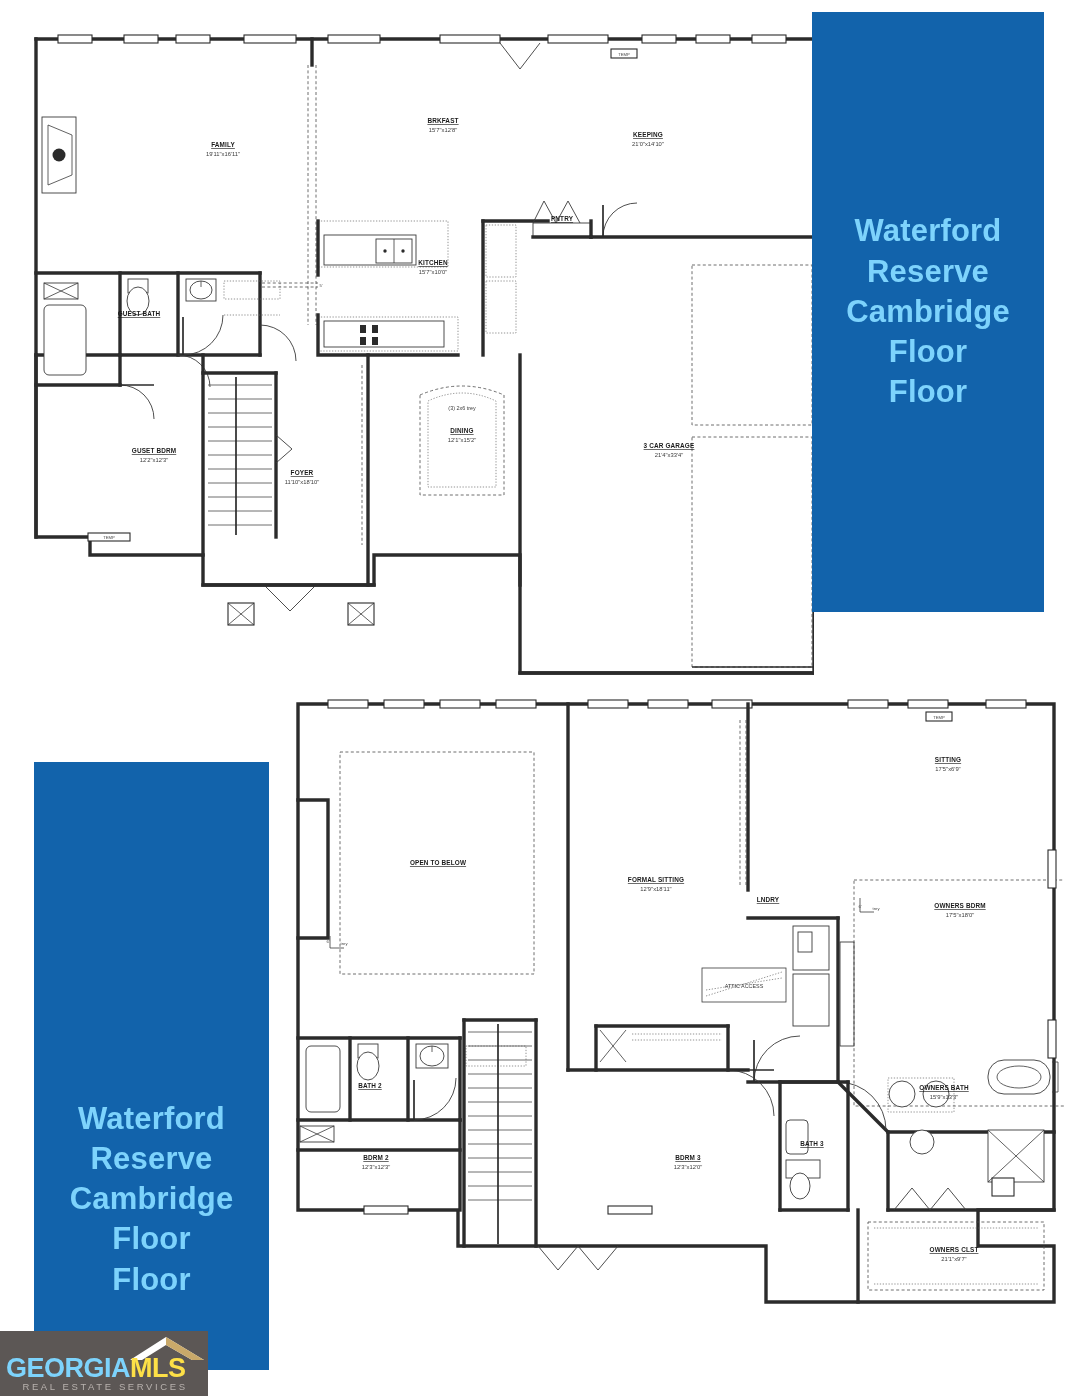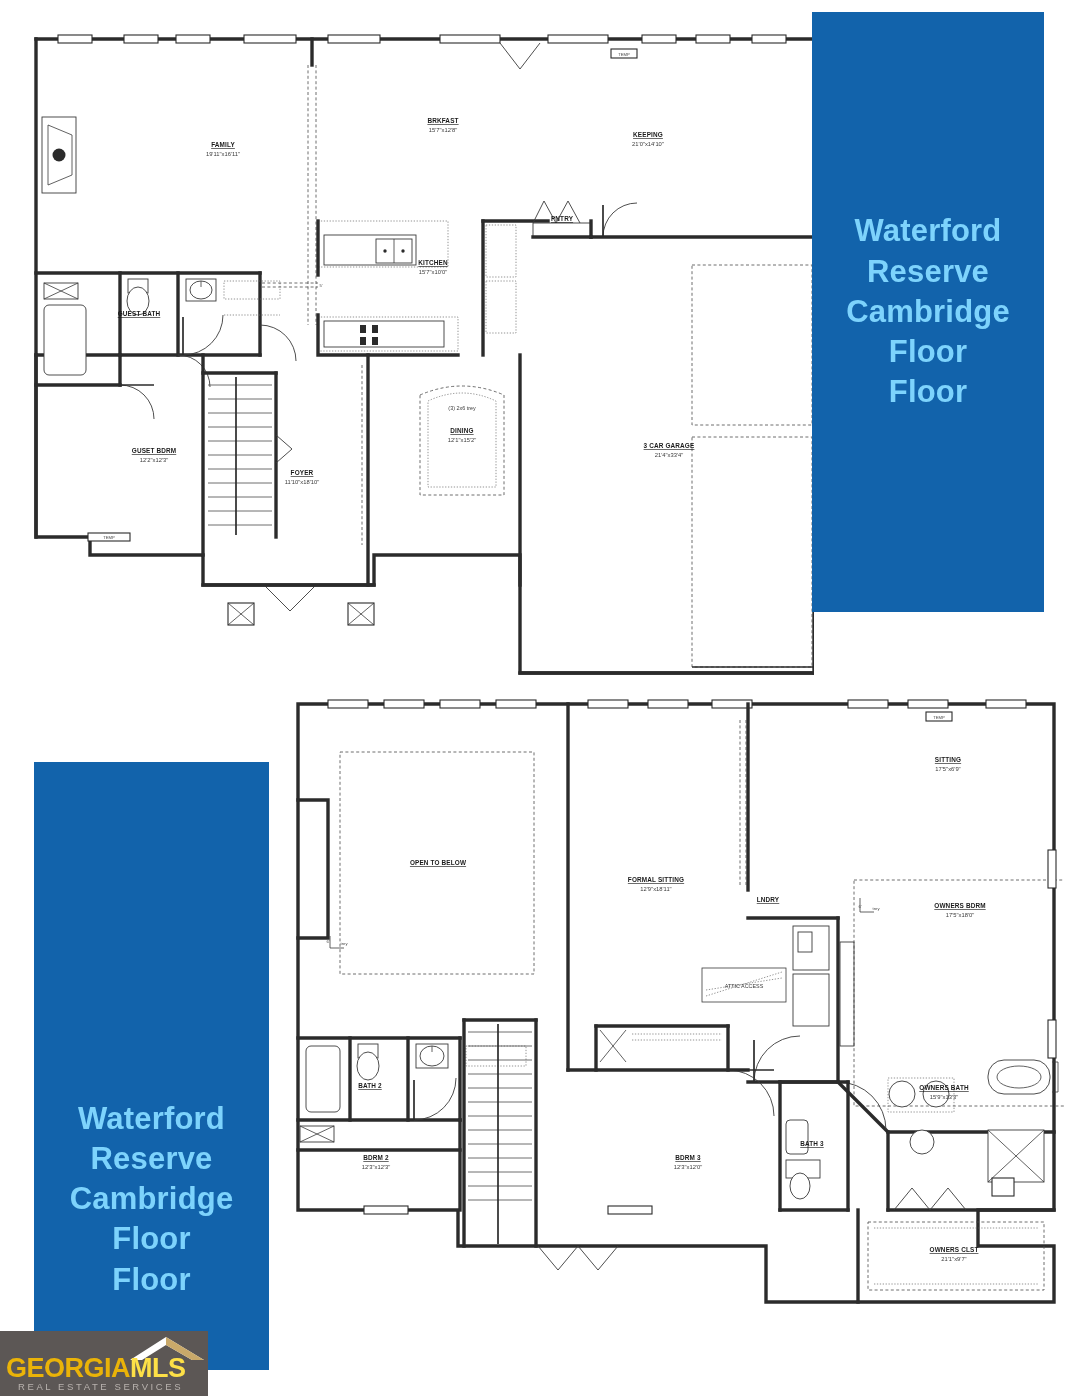--- a/index.html
+++ b/index.html
@@ -52,26 +52,27 @@
     overflow: hidden;
   }
   #mls-logo .roof {
     position: absolute; left: 128px; top: 4px; width: 78px; height: 26px;
   }
   #mls-logo .brandrow {
     position: absolute; left: 6px; top: 22px; width: 200px; height: 28px;
     font-size: 27px; font-weight: bold; letter-spacing: -0.5px;
     white-space: nowrap;
   }
-  #mls-logo .georgia { color: #eab308; }
+  #mls-logo .georgia { color: #7dd3fc; }
   #mls-logo .mls { color: #fde047; }
   #mls-logo .tagline {
     position: absolute; left: 18px; top: 50px; width: 174px;
     color: #b8b2ae; font-size: 9.5px; letter-spacing: 2.6px;
     white-space: nowrap;
+    text-align: center;
   }
 
   
   .plan { position: absolute; }
   #plan-main   { left: 28px;  top: 25px;  width: 786px; height: 650px; }
   #plan-second { left: 288px; top: 690px; width: 776px; height: 620px; }
   .plan svg { display: block; width: 100%; height: 100%; }
 
   
   .rm-name {

